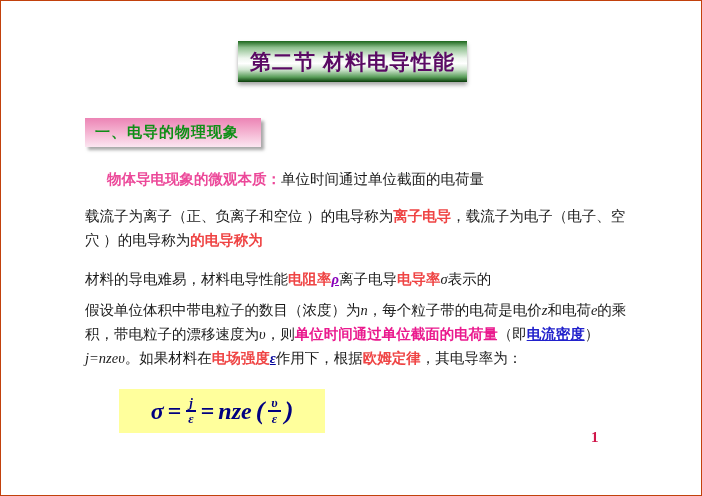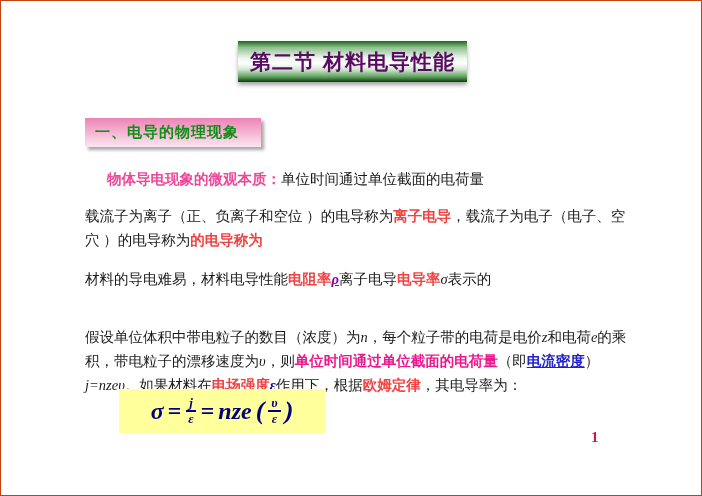--- a/index.html
+++ b/index.html
@@ -43,21 +43,21 @@
 
   
   .para {
     position:absolute; left:84px; width:550px;
     font-size:14.5px; line-height:24px; color:#1a1a1a;
     margin:0; text-align:left;
   }
   .p1 { top:166px; }
   .p2 { top:203px; }
   .p3 { top:266px; }
-  .p4 { top:324px; }
+  .p4 { top:297px; }
 
   .seg-lead       { color:#ec4899; font-weight:bold;padding-left:22px; }
   .seg-term-purple{ color:#ef4444; font-weight:bold; }
   .seg-term-blue  { color:#2222cc; font-weight:bold; text-decoration:underline; }
   .seg-hl-magenta { color:#ea1a8e; font-weight:bold; }
   .seg-var        { font-style:italic; }
   .seg-var-purple { font-style:italic; color:#8800bb; font-weight:bold; text-decoration:underline; }
   .seg-var-navy   { font-style:italic; color:#000099; font-weight:bold; text-decoration:underline; }
 
   

